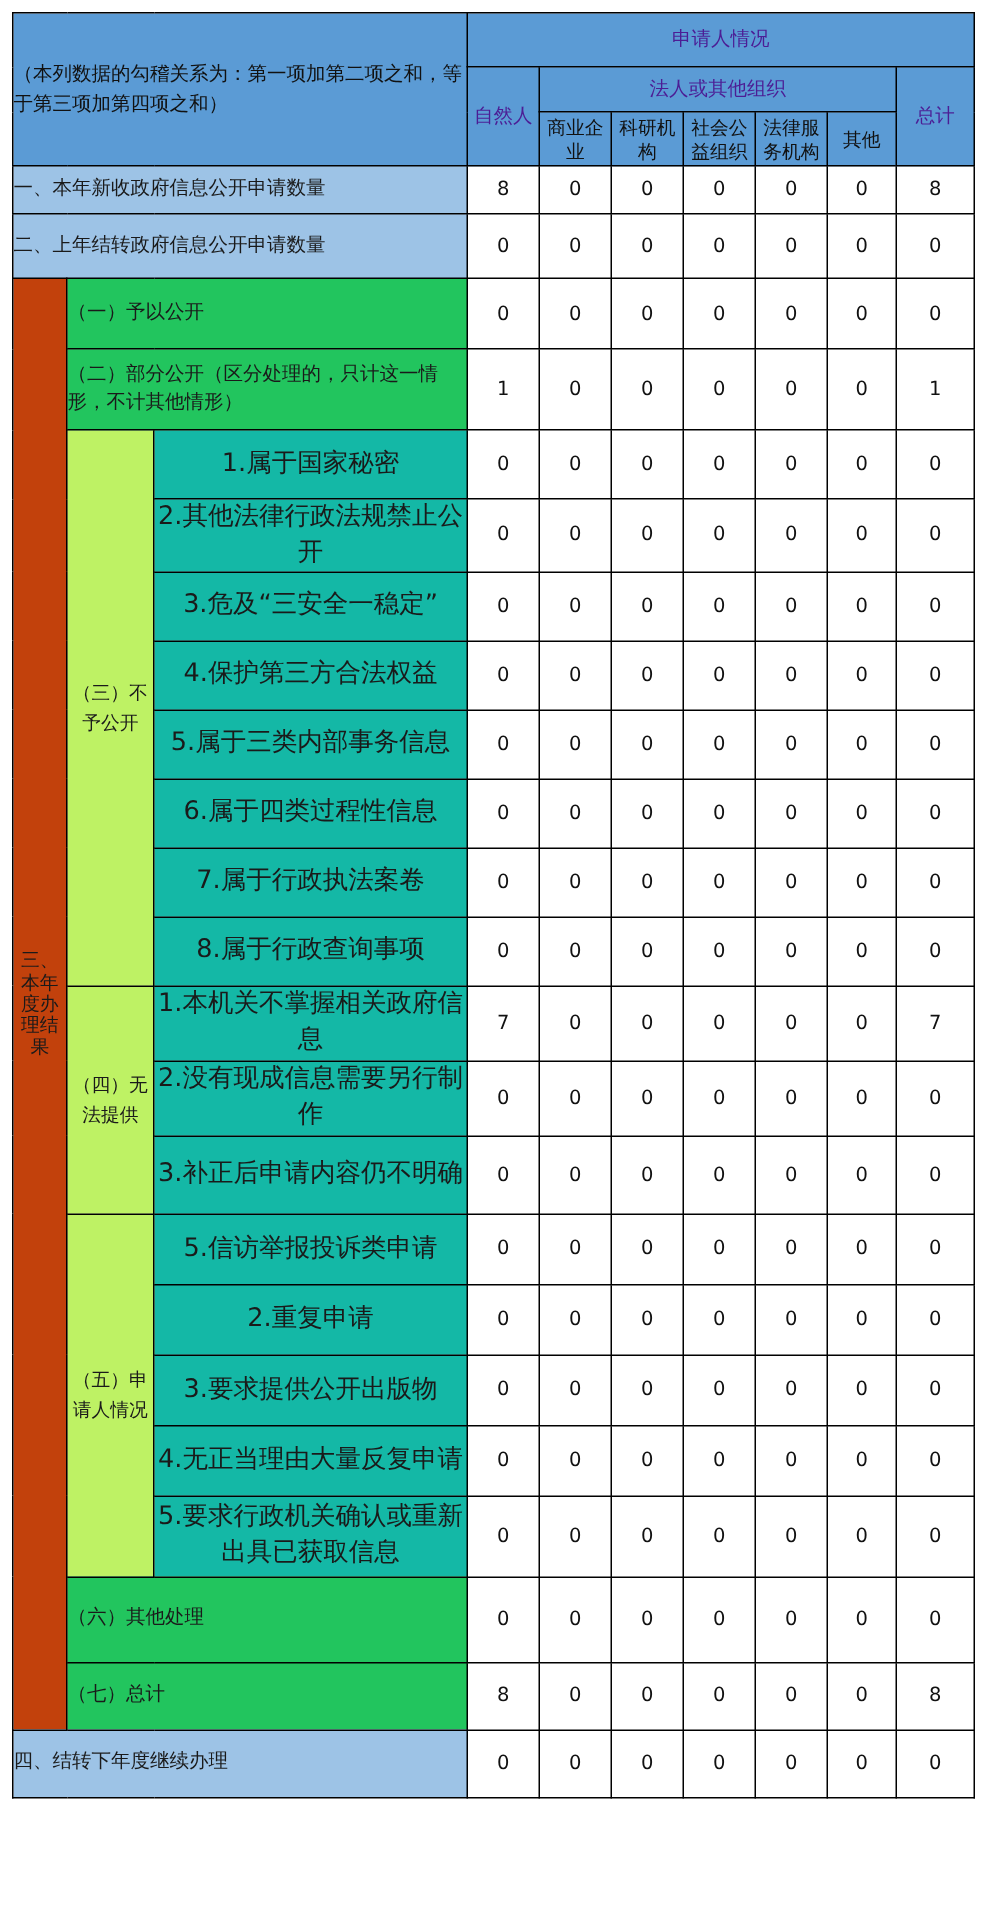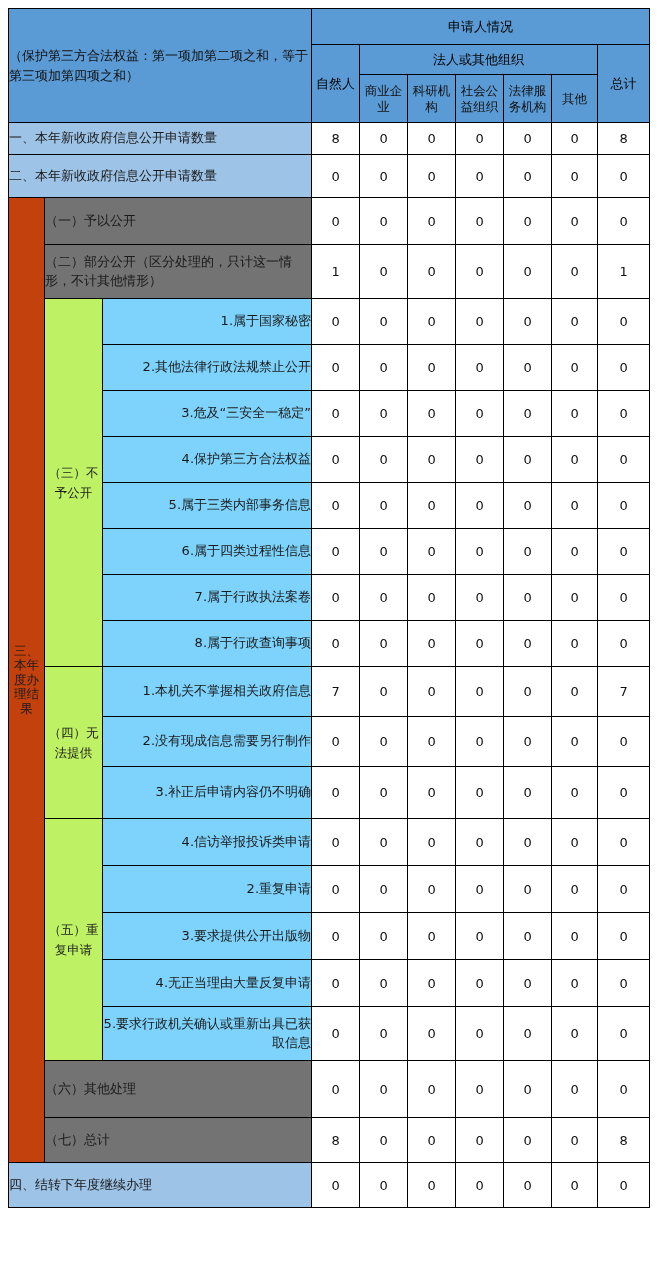--- a/index.html
+++ b/index.html
@@ -33,21 +33,21 @@
     padding: 0;
     vertical-align: middle;
     font-weight: normal;
     box-sizing: border-box;
   }
   
   .hdr {
     background: #5b9bd5;
     text-align: center;
     font-size: 13px;
-    color: #000000;
+    color: #4c1d95;
     line-height: 1.35;
   }
   .hdr-note {
     background: #5b9bd5;
     text-align: left;
     font-size: 13px;
     color: #111111;
     line-height: 1.5;
     padding: 0 4px 0 6px;
     vertical-align: middle;
@@ -63,31 +63,31 @@
   }
   
   .lv0 {
     background: #9dc3e6;
     text-align: left;
     padding: 0 6px 0 8px;
     font-size: 13px;
     line-height: 1.45;
   }
   .lv1 {
-    background: #737373;
+    background: #22c55e;
     text-align: left;
     padding: 0 6px 0 10px;
     font-size: 13px;
     line-height: 1.45;
   }
   .lv2 {
-    background: #7dd3fc;
-    text-align: right;
+    background: #14b8a6;
+    text-align: center;
     padding: 0 4px 0 6px;
-    font-size: 13px;
+    font-size: 17px;
     line-height: 1.4;
   }
   .vert {
     background: #c2410c;
     text-align: center;
     font-size: 12.5px;
     line-height: 1.15;
     padding: 0 1px;
     word-break: break-all;
     vertical-align: middle;
@@ -123,49 +123,49 @@
       <col style="width:48px">
       <col style="width:48px">
       <col style="width:48px">
       <col style="width:48px">
       <col style="width:46px">
       <col style="width:52px">
     </colgroup>
 
     <tbody>
         <tr>
-      <td class="hdr-note" colspan="3" rowspan="3" style="height:96px">（保护第三方合法权益：第一项加第二项之和，等于第三项加第四项之和）</td>
+      <td class="hdr-note" colspan="3" rowspan="3" style="height:96px">（本列数据的勾稽关系为：第一项加第二项之和，等于第三项加第四项之和）</td>
       <td class="hdr" colspan="7" style="height:36px">申请人情况</td>
     </tr>
     <tr>
       <td class="hdr" rowspan="2" style="height:30px">自然人</td>
       <td class="hdr" colspan="5" style="height:30px">法人或其他组织</td>
       <td class="hdr" rowspan="2" style="height:30px">总计</td>
     </tr>
     <tr>
-      <td class="hdr-sub" style="height:48px">商业企业</td>
+      <td class="hdr-sub" style="height:36px">商业企业</td>
       <td class="hdr-sub" style="height:17px">科研机构</td>
       <td class="hdr-sub" style="height:32px">社会公益组织</td>
       <td class="hdr-sub" style="height:36px">法律服务机构</td>
       <td class="hdr-sub" style="height:32px">其他</td>
     </tr>
 
     <tr>
       <td class="lv0" colspan="3" style="height:32px">一、本年新收政府信息公开申请数量</td>
       <td class="num">8</td>
       <td class="num">0</td>
       <td class="num">0</td>
       <td class="num">0</td>
       <td class="num">0</td>
       <td class="num">0</td>
       <td class="num">8</td>
     </tr>
 
     <tr>
-      <td class="lv0" colspan="3" style="height:43px">二、本年新收政府信息公开申请数量</td>
+      <td class="lv0" colspan="3" style="height:43px">二、上年结转政府信息公开申请数量</td>
       <td class="num">0</td>
       <td class="num">0</td>
       <td class="num">0</td>
       <td class="num">0</td>
       <td class="num">0</td>
       <td class="num">0</td>
       <td class="num">0</td>
     </tr>
 
     <tr>
@@ -299,22 +299,22 @@
       <td class="num">0</td>
       <td class="num">0</td>
       <td class="num">0</td>
       <td class="num">0</td>
       <td class="num">0</td>
       <td class="num">0</td>
       <td class="num">0</td>
     </tr>
 
     <tr>
-      <td class="grp" rowspan="5">（五）重复申请</td>
-      <td class="lv2" style="height:47px">4.信访举报投诉类申请</td>
+      <td class="grp" rowspan="5">（五）申请人情况</td>
+      <td class="lv2" style="height:47px">5.信访举报投诉类申请</td>
       <td class="num">0</td>
       <td class="num">0</td>
       <td class="num">0</td>
       <td class="num">0</td>
       <td class="num">0</td>
       <td class="num">0</td>
       <td class="num">0</td>
     </tr>
     <tr>
       <td class="lv2" style="height:47px">2.重复申请</td>

